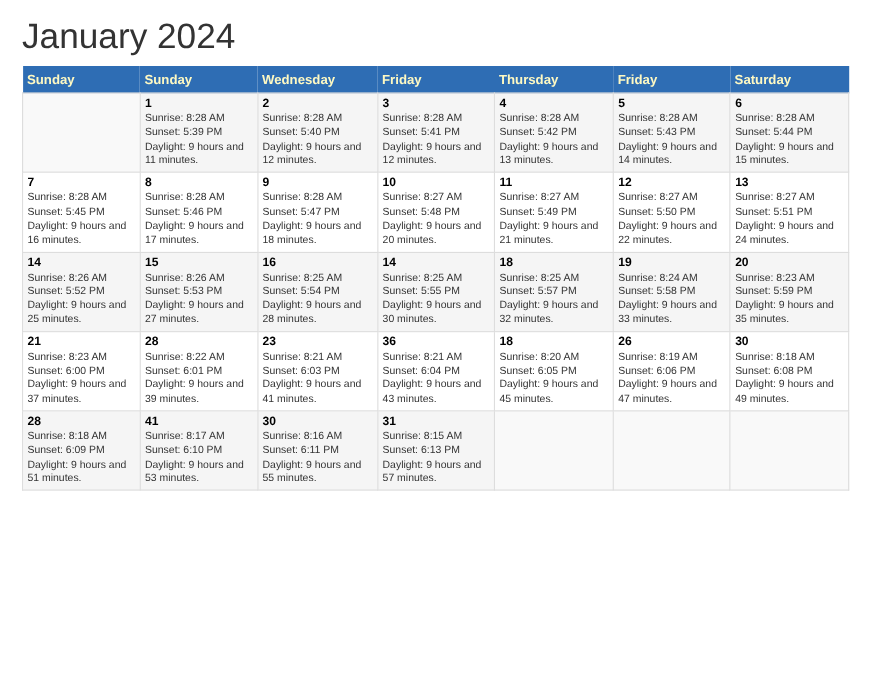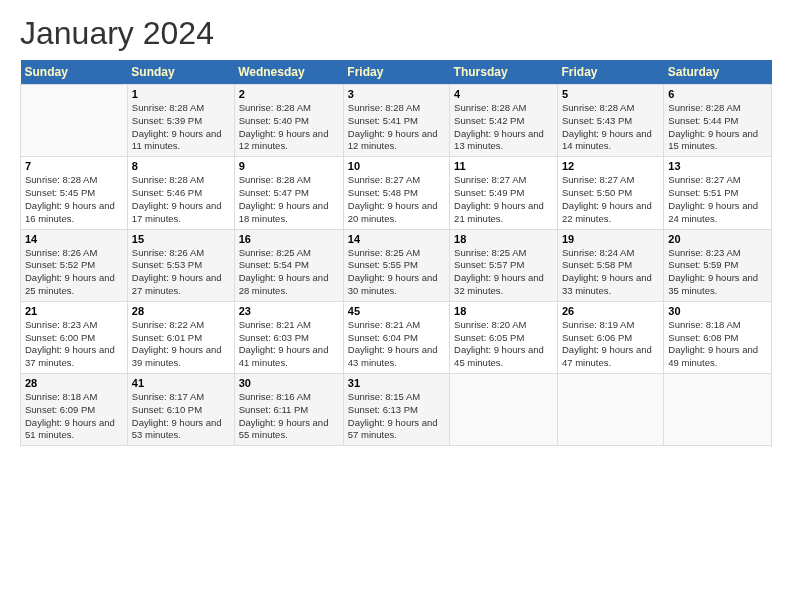--- a/index.html
+++ b/index.html
@@ -147,21 +147,21 @@
           <td><span class="day-number">16</span><span class="day-info">Sunrise: 8:25 AM<br>Sunset: 5:54 PM<br>Daylight: 9 hours and 28 minutes.</span></td>
           <td><span class="day-number">14</span><span class="day-info">Sunrise: 8:25 AM<br>Sunset: 5:55 PM<br>Daylight: 9 hours and 30 minutes.</span></td>
           <td><span class="day-number">18</span><span class="day-info">Sunrise: 8:25 AM<br>Sunset: 5:57 PM<br>Daylight: 9 hours and 32 minutes.</span></td>
           <td><span class="day-number">19</span><span class="day-info">Sunrise: 8:24 AM<br>Sunset: 5:58 PM<br>Daylight: 9 hours and 33 minutes.</span></td>
           <td><span class="day-number">20</span><span class="day-info">Sunrise: 8:23 AM<br>Sunset: 5:59 PM<br>Daylight: 9 hours and 35 minutes.</span></td>
         </tr>
         <tr>
           <td><span class="day-number">21</span><span class="day-info">Sunrise: 8:23 AM<br>Sunset: 6:00 PM<br>Daylight: 9 hours and 37 minutes.</span></td>
           <td><span class="day-number">28</span><span class="day-info">Sunrise: 8:22 AM<br>Sunset: 6:01 PM<br>Daylight: 9 hours and 39 minutes.</span></td>
           <td><span class="day-number">23</span><span class="day-info">Sunrise: 8:21 AM<br>Sunset: 6:03 PM<br>Daylight: 9 hours and 41 minutes.</span></td>
-          <td><span class="day-number">45</span><span class="day-info">Sunrise: 8:21 AM<br>Sunset: 6:04 PM<br>Daylight: 9 hours and 43 minutes.</span></td>
+          <td><span class="day-number">36</span><span class="day-info">Sunrise: 8:21 AM<br>Sunset: 6:04 PM<br>Daylight: 9 hours and 43 minutes.</span></td>
           <td><span class="day-number">18</span><span class="day-info">Sunrise: 8:20 AM<br>Sunset: 6:05 PM<br>Daylight: 9 hours and 45 minutes.</span></td>
           <td><span class="day-number">26</span><span class="day-info">Sunrise: 8:19 AM<br>Sunset: 6:06 PM<br>Daylight: 9 hours and 47 minutes.</span></td>
           <td><span class="day-number">30</span><span class="day-info">Sunrise: 8:18 AM<br>Sunset: 6:08 PM<br>Daylight: 9 hours and 49 minutes.</span></td>
         </tr>
         <tr>
           <td><span class="day-number">28</span><span class="day-info">Sunrise: 8:18 AM<br>Sunset: 6:09 PM<br>Daylight: 9 hours and 51 minutes.</span></td>
           <td><span class="day-number">41</span><span class="day-info">Sunrise: 8:17 AM<br>Sunset: 6:10 PM<br>Daylight: 9 hours and 53 minutes.</span></td>
           <td><span class="day-number">30</span><span class="day-info">Sunrise: 8:16 AM<br>Sunset: 6:11 PM<br>Daylight: 9 hours and 55 minutes.</span></td>
           <td><span class="day-number">31</span><span class="day-info">Sunrise: 8:15 AM<br>Sunset: 6:13 PM<br>Daylight: 9 hours and 57 minutes.</span></td>
           <td class="empty-cell"></td>

